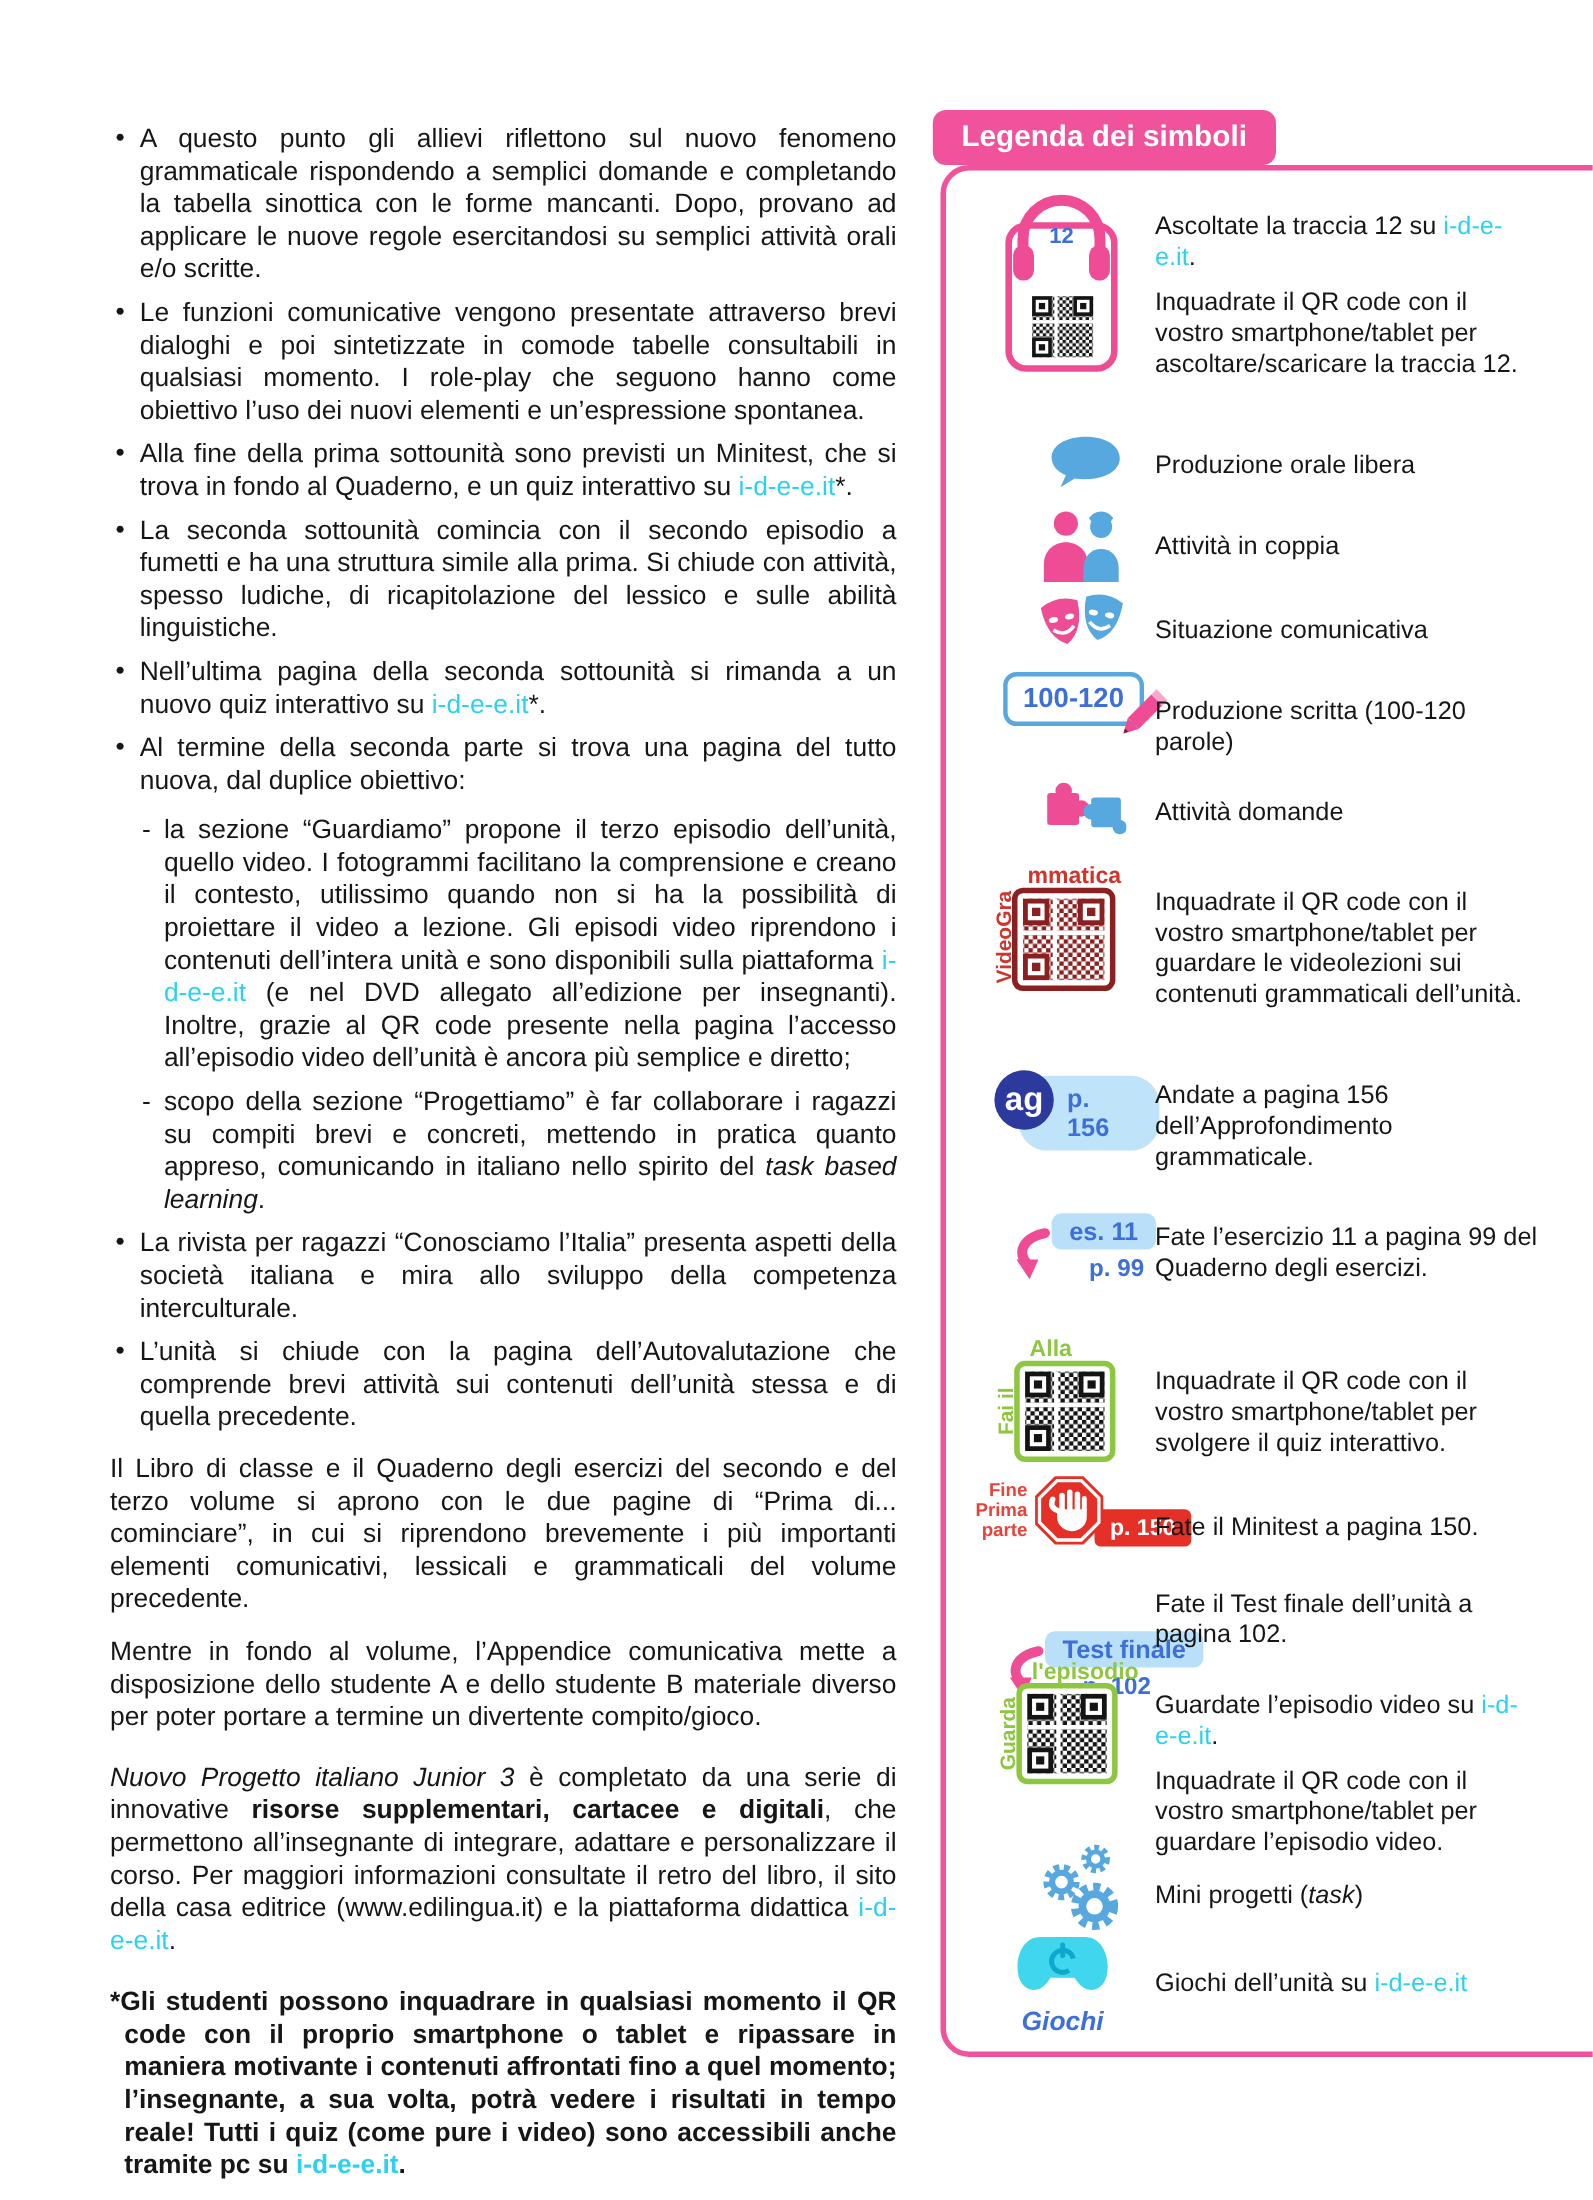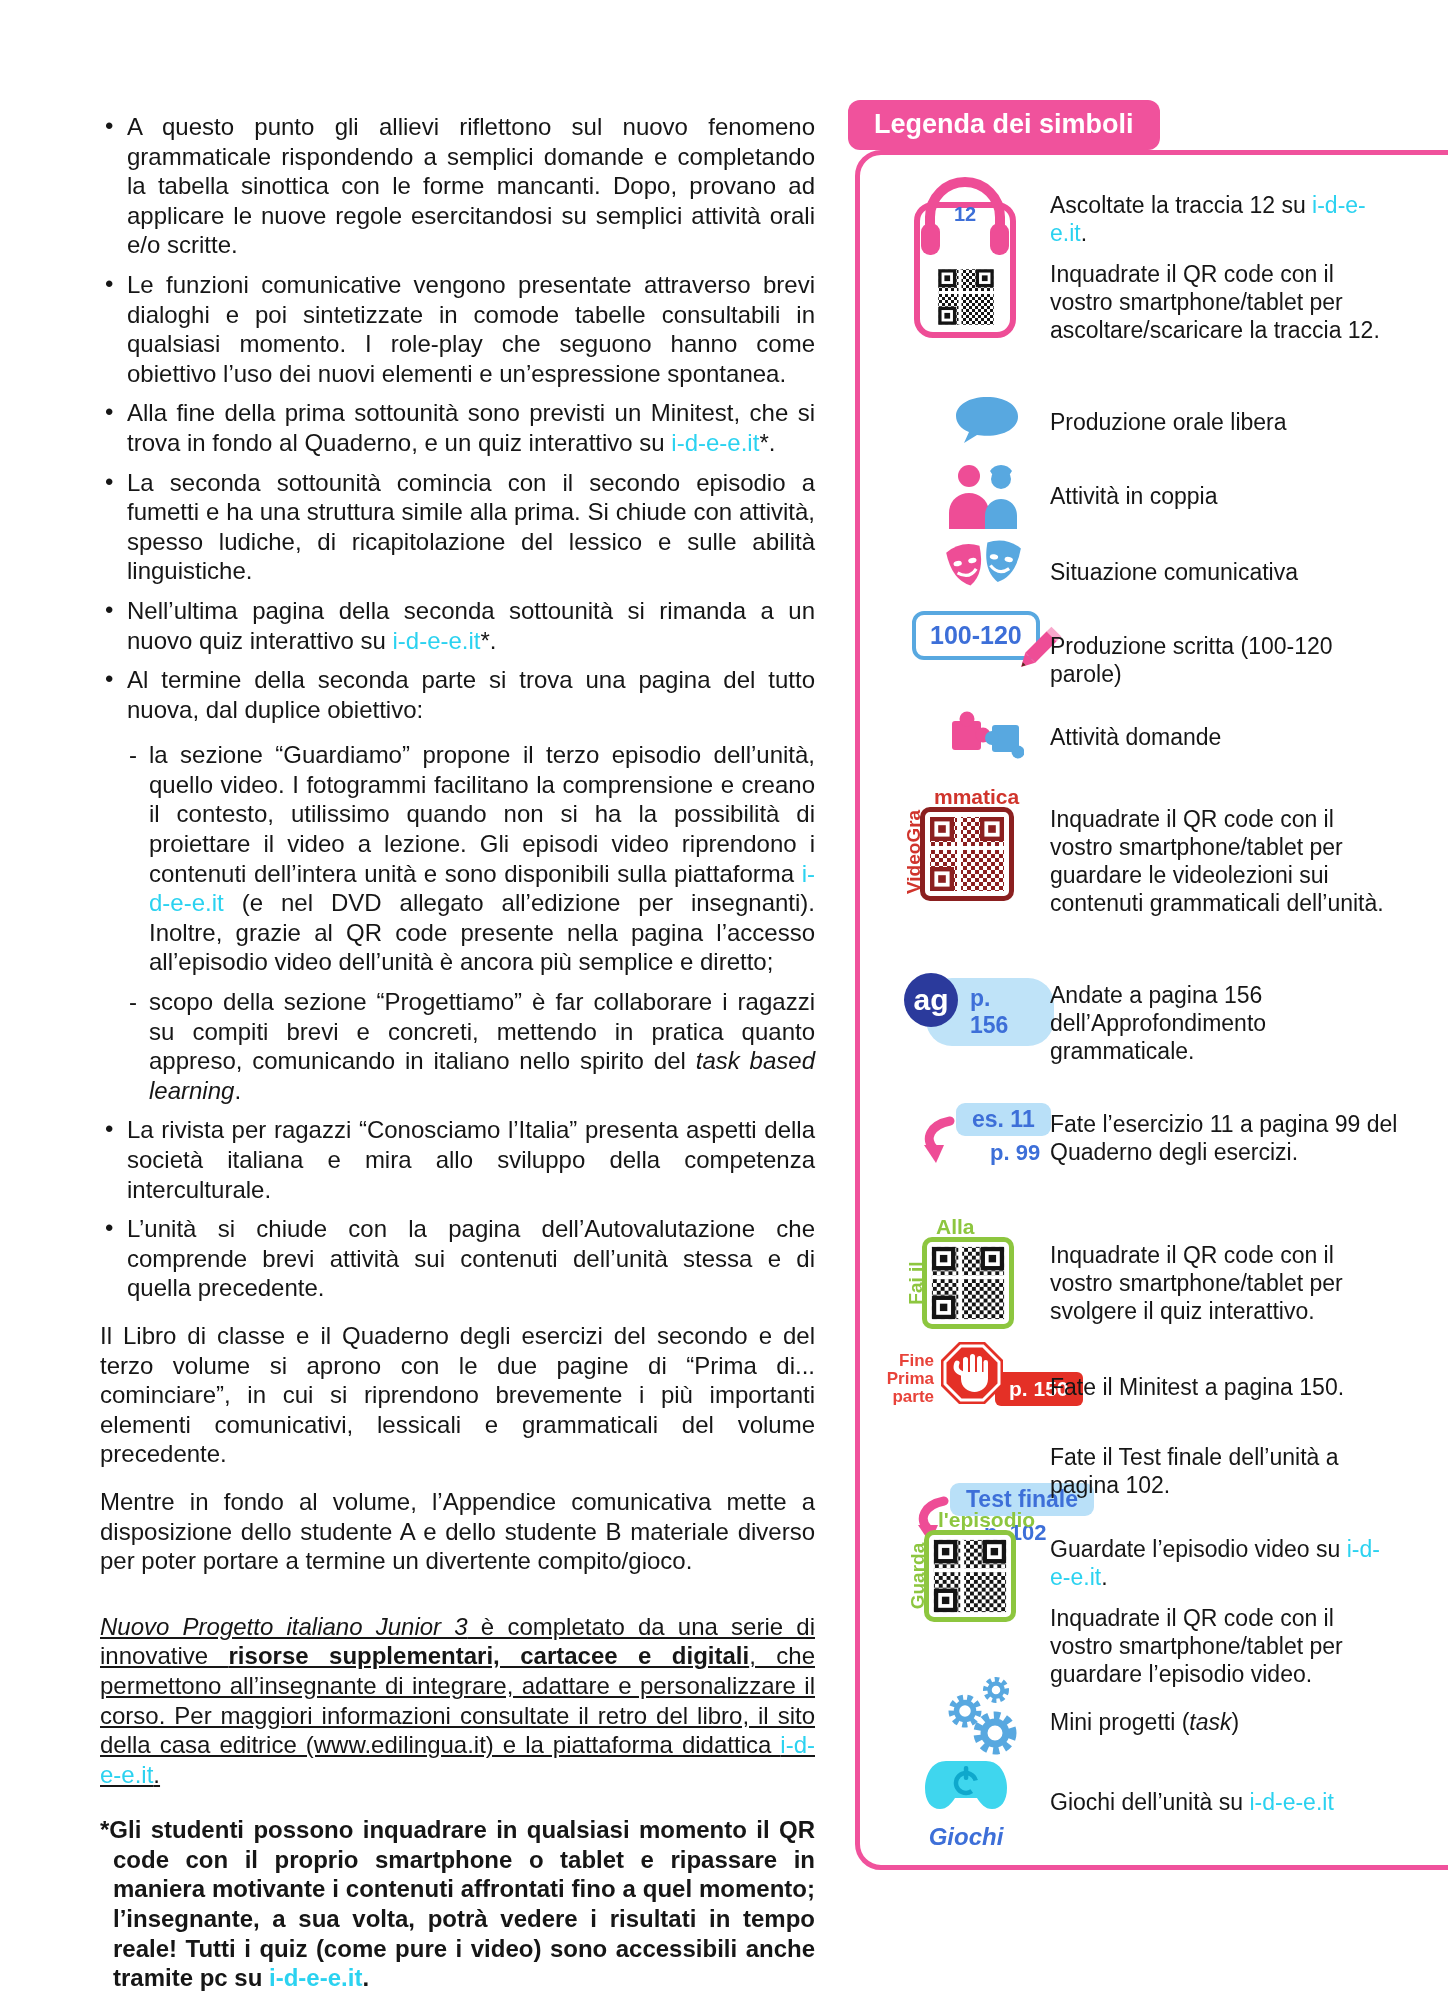--- a/index.html
+++ b/index.html
@@ -8,21 +8,21 @@
   
   .col-left{position:absolute;left:100px;top:112px;width:715px;
             font-size:24px;line-height:29.6px;text-align:justify;}
   .blk{margin:0 0 10px 0;}
   .blk p{margin:0;}
   .blk.bullet{position:relative;padding-left:27px;}
   .blk.bullet::before{content:"\2022";position:absolute;left:5px;top:-1px;}
   .blk.dash{position:relative;margin-left:27px;padding-left:22px;margin-bottom:10px;}
   .blk.dash::before{content:"-";position:absolute;left:2px;top:0;}
   .blk.para{margin-top:18px;}
-  .blk.para-sp{margin-top:36px;text-decoration:underline;}
+  .blk.para-sp{margin-top:26px;}
   .blk.note{margin-top:26px;font-weight:700;padding-left:13px;}
   .blk.note p{text-indent:-13px;}
   .seg-link{color:#2bd2f0;}
   .seg-b{font-weight:700;}
   .seg-i{font-style:italic;}
   
   .legend-box{position:absolute;left:855px;top:150px;width:610px;height:1710px;
               border:5px solid #f0529c;border-radius:26px;background:#fff;}
   .legend-tab{position:absolute;left:848px;top:100px;z-index:3;background:#f0529c;color:#fff;
               font-size:27px;font-weight:700;padding:9px 26px 10px 26px;border-radius:12px;}
@@ -45,21 +45,21 @@
   .agw{position:relative;height:54px;width:150px;}
   .ag-pill{position:absolute;left:22px;top:5px;background:#bfe3f8;color:#3d6fd8;font-weight:700;
            font-size:23px;padding:7px 20px 7px 44px;border-radius:26px;}
   .ag-circle{position:absolute;left:0;top:0;width:54px;height:54px;border-radius:50%;background:#2b3a9c;
              color:#fff;font-weight:700;font-size:30px;display:flex;align-items:center;justify-content:center;z-index:2;}
   .jump{position:relative;padding-left:40px;}
   .jump-arrow{position:absolute;left:0;top:12px;}
   .blue-box{display:inline-block;background:#b9e0f8;color:#3d6fd8;font-weight:700;font-size:23px;
             padding:3px 16px;border-radius:9px;}
   .page-num{display:block;color:#3d6fd8;font-weight:700;font-size:22px;margin:4px 0 0 34px;}
-  .minitest{display:flex;align-items:flex-end;}
+  .minitest{display:flex;align-items:center;}
   .fine-label{color:#e8433a;font-weight:700;font-size:17px;line-height:18px;text-align:right;
               white-space:pre-line;margin-right:5px;width:52px;}
   .page-red{background:#e43026;color:#fff;font-weight:700;font-size:21px;padding:5px 14px;
             border-radius:6px;margin-left:-10px;margin-top:31px;}
   .stopsvg{position:relative;z-index:2;}
   .ctrl-wrap{text-align:center;font-style:italic;}
   .giochi-label{display:block;color:#3d6fd8;font-weight:700;font-size:24px;margin-top:2px;}
 </style>
 </head>
 <body>

